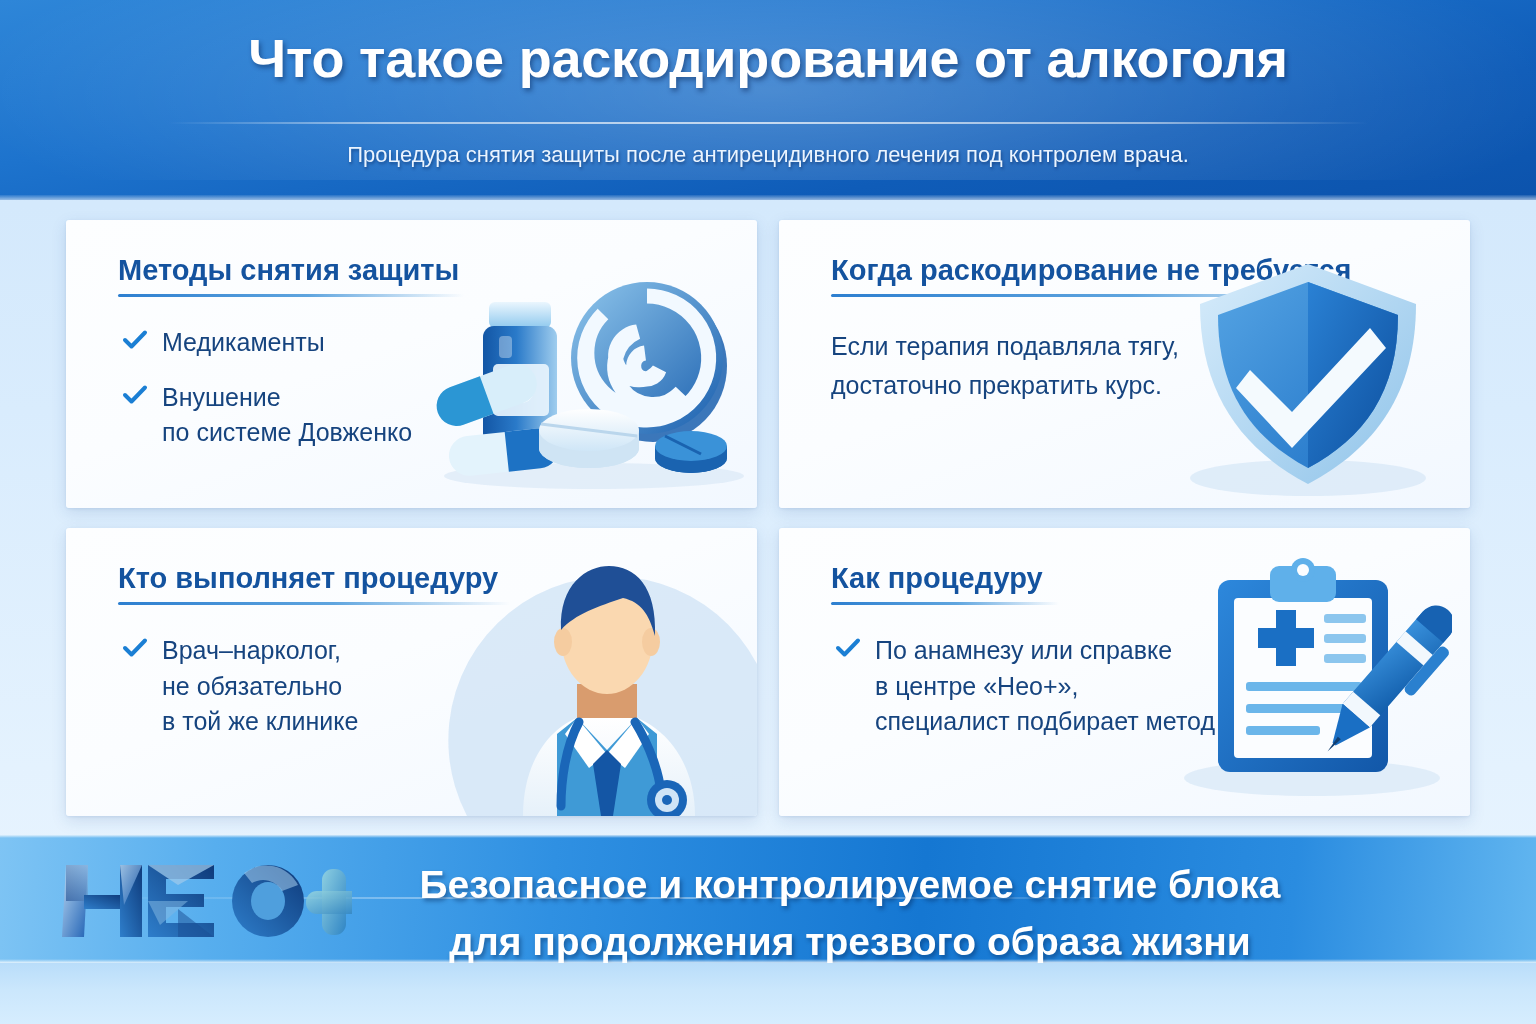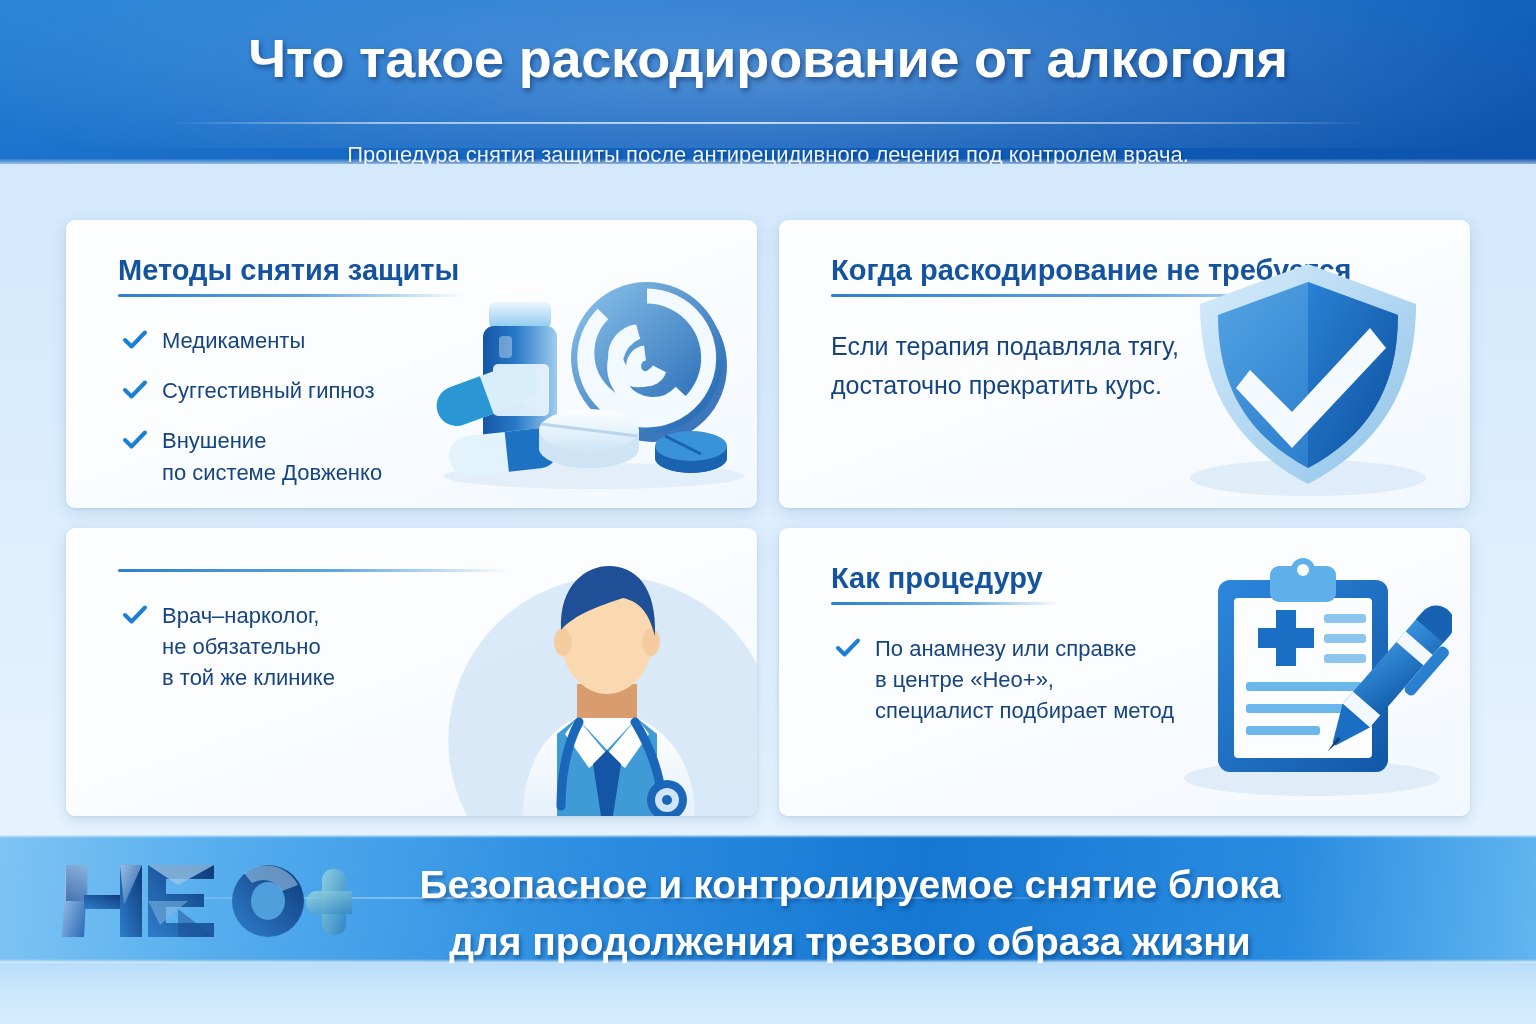--- a/index.html
+++ b/index.html
@@ -5,21 +5,21 @@
   * { margin:0; padding:0; box-sizing:border-box; }
   html,body { width:1536px; height:1024px; overflow:hidden; }
   body{
     font-family:"Liberation Sans", sans-serif;
     background:linear-gradient(180deg,#cfe6fb 0%,#d9ecfd 40%,#e4f2fe 75%,#eaf5ff 100%);
     position:relative;
   }
 
   
   .header{
-    position:absolute; left:0; top:0; width:1536px; height:164px;
+    position:absolute; left:0; top:0; width:1536px; height:200px;
     background:linear-gradient(170deg,#2e86d8 0%,#1d73cd 35%,#0f5cb8 72%,#0c53ac 100%);
     overflow:hidden;
   }
   .header::after{
     content:""; position:absolute; left:0; right:0; bottom:0; height:5px;
     background:linear-gradient(180deg,rgba(255,255,255,.08),rgba(255,255,255,.55));
   }
   .hdr-glow{
     position:absolute; left:-10%; top:-60%; width:120%; height:150%;
     background:radial-gradient(ellipse at 50% 70%, rgba(255,255,255,.22) 0%, rgba(255,255,255,0) 62%);
@@ -42,42 +42,42 @@
     text-shadow:1px 2px 3px rgba(0,25,70,.45);
   }
 
   
   .grid{
     position:absolute; left:66px; top:220px; width:1404px; height:596px;
     display:grid; grid-template-columns:1fr 1fr; grid-template-rows:1fr 1fr;
     column-gap:22px; row-gap:20px;
   }
   .card{
-    position:relative; border-radius:9px; overflow:hidden;
+    position:relative; border-radius:3px; overflow:hidden;
     background:linear-gradient(160deg,#fdfeff 0%,#fbfdff 45%,#f2f8ff 100%);
     box-shadow:0 5px 16px rgba(20,70,140,.13), 0 1px 3px rgba(20,70,140,.10);
   }
   .card-inner{ position:absolute; left:52px; top:34px; right:20px; }
   .card-title{
     color:#14539f; font-size:29px; font-weight:bold; white-space:nowrap;
     text-shadow:0 1px 1px rgba(255,255,255,.9);
   }
   .card-rule{
     margin-top:7px; height:3px; border-radius:2px;
     background:linear-gradient(90deg,#2d7fd0 0%,#5fa5df 55%,rgba(150,200,240,0) 100%);
   }
   .c1 .card-rule{ width:346px; }
   .c2 .card-rule{ width:546px; }
   .c3 .card-rule{ width:392px; }
   .c4 .card-rule{ width:228px; }
 
   .bullets{ margin-top:28px; list-style:none; }
   .bullets li{
     position:relative; padding-left:44px;
-    color:#16447f; font-size:22px; line-height:1.42; margin-bottom:19px;
+    color:#16447f; font-size:25px; line-height:1.42; margin-bottom:19px;
   }
   .bullets li .tick{
     position:absolute; left:4px; top:2px; width:26px; height:26px;
   }
   .para{
     margin-top:30px; color:#16447f; font-size:25px; line-height:1.55;
   }
 
   
   .art{ position:absolute; pointer-events:none; }
@@ -140,28 +140,20 @@
               </svg>
           </span>
           <span>Медикаменты</span>
         </li>
         <li>
           <span class="tick">
             <svg viewBox="0 0 26 26" width="26" height="26">
                 <path d="M3 13 L9.5 19.5 L23 5.5" fill="none" stroke="#1b7fd4" stroke-width="4" stroke-linecap="round" stroke-linejoin="round"></path>
               </svg>
           </span>
-          <span>Суггестивный гипноз</span>
-        </li>
-        <li>
-          <span class="tick">
-            <svg viewBox="0 0 26 26" width="26" height="26">
-                <path d="M3 13 L9.5 19.5 L23 5.5" fill="none" stroke="#1b7fd4" stroke-width="4" stroke-linecap="round" stroke-linejoin="round"></path>
-              </svg>
-          </span>
           <span class="ml" style="white-space:pre-line;display:inline-block">Внушение
 по системе Довженко</span>
         </li>
       </ul>
     </div>
 
     <svg class="art art-pills" viewBox="0 0 330 230">
       <defs>
         <linearGradient id="spg" x1="0" y1="0" x2="1" y2="1">
           <stop offset="0" stop-color="#8fc6ec"></stop>
@@ -247,20 +239,21 @@
       <ellipse cx="128" cy="226" rx="118" ry="18" fill="#dbeaf8" opacity=".85"></ellipse>
       <path d="M128,12 L236,52 C236,140 196,196 128,232 C60,196 20,140 20,52 Z" fill="url(#shOut)"></path>
       <path d="M128,30 L218,63 C218,140 184,186 128,216 C72,186 38,140 38,63 Z" fill="url(#shInL)"></path>
       <path d="M128,30 L218,63 C218,140 184,186 128,216 Z" fill="url(#shInR)"></path>
       <path d="M70,118 L112,160 L190,76 L206,96 L112,196 L56,136 Z" fill="#f4fafe"></path>
     </svg>
   </div>
 
   <div class="card c3">
     <div class="card-inner">
+      <div class="card-title">Кто выполняет процедуру</div>
       <div class="card-rule"></div>
       <ul class="bullets">
         <li>
           <span class="tick">
             <svg viewBox="0 0 26 26" width="26" height="26">
                 <path d="M3 13 L9.5 19.5 L23 5.5" fill="none" stroke="#1b7fd4" stroke-width="4" stroke-linecap="round" stroke-linejoin="round"></path>
               </svg>
           </span>
           <span style="white-space:pre-line;display:inline-block">Врач–нарколог,
 не обязательно

